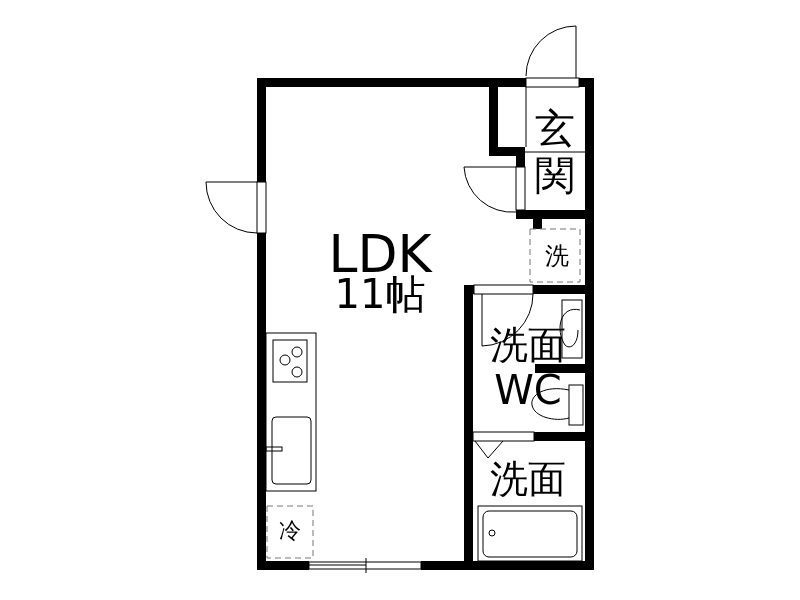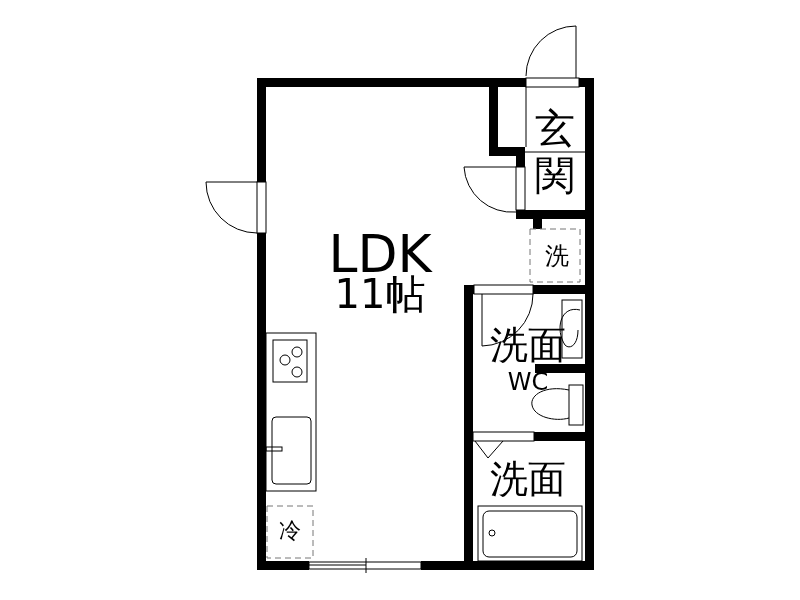--- a/index.html
+++ b/index.html
@@ -115,17 +115,17 @@
 
 <div class="lbl" style="left:320px; top:228px; width:120px; font-size:52px;">LDK</div>
 <div class="lbl" style="left:320px; top:274px; width:120px; font-size:40px;">11帖</div>
 
 <div class="lbl" style="left:528px; top:108px; width:54px; font-size:40px;">玄</div>
 <div class="lbl" style="left:528px; top:155px; width:54px; font-size:40px;">関</div>
 
 <div class="lbl" style="left:532px; top:244px; width:50px; font-size:24px;">洗</div>
 
 <div class="lbl" style="left:478px; top:326px; width:100px; font-size:38px;">洗面</div>
-<div class="lbl" style="left:478px; top:370px; width:100px; font-size:24px;">WC</div>
+<div class="lbl" style="left:478px; top:370px; width:100px; font-size:40px;">WC</div>
 
 <div class="lbl" style="left:478px; top:460px; width:100px; font-size:38px;">洗面</div>
 
 <div class="lbl" style="left:268px; top:520px; width:44px; font-size:22px;">冷</div>
 
 </body></html>

